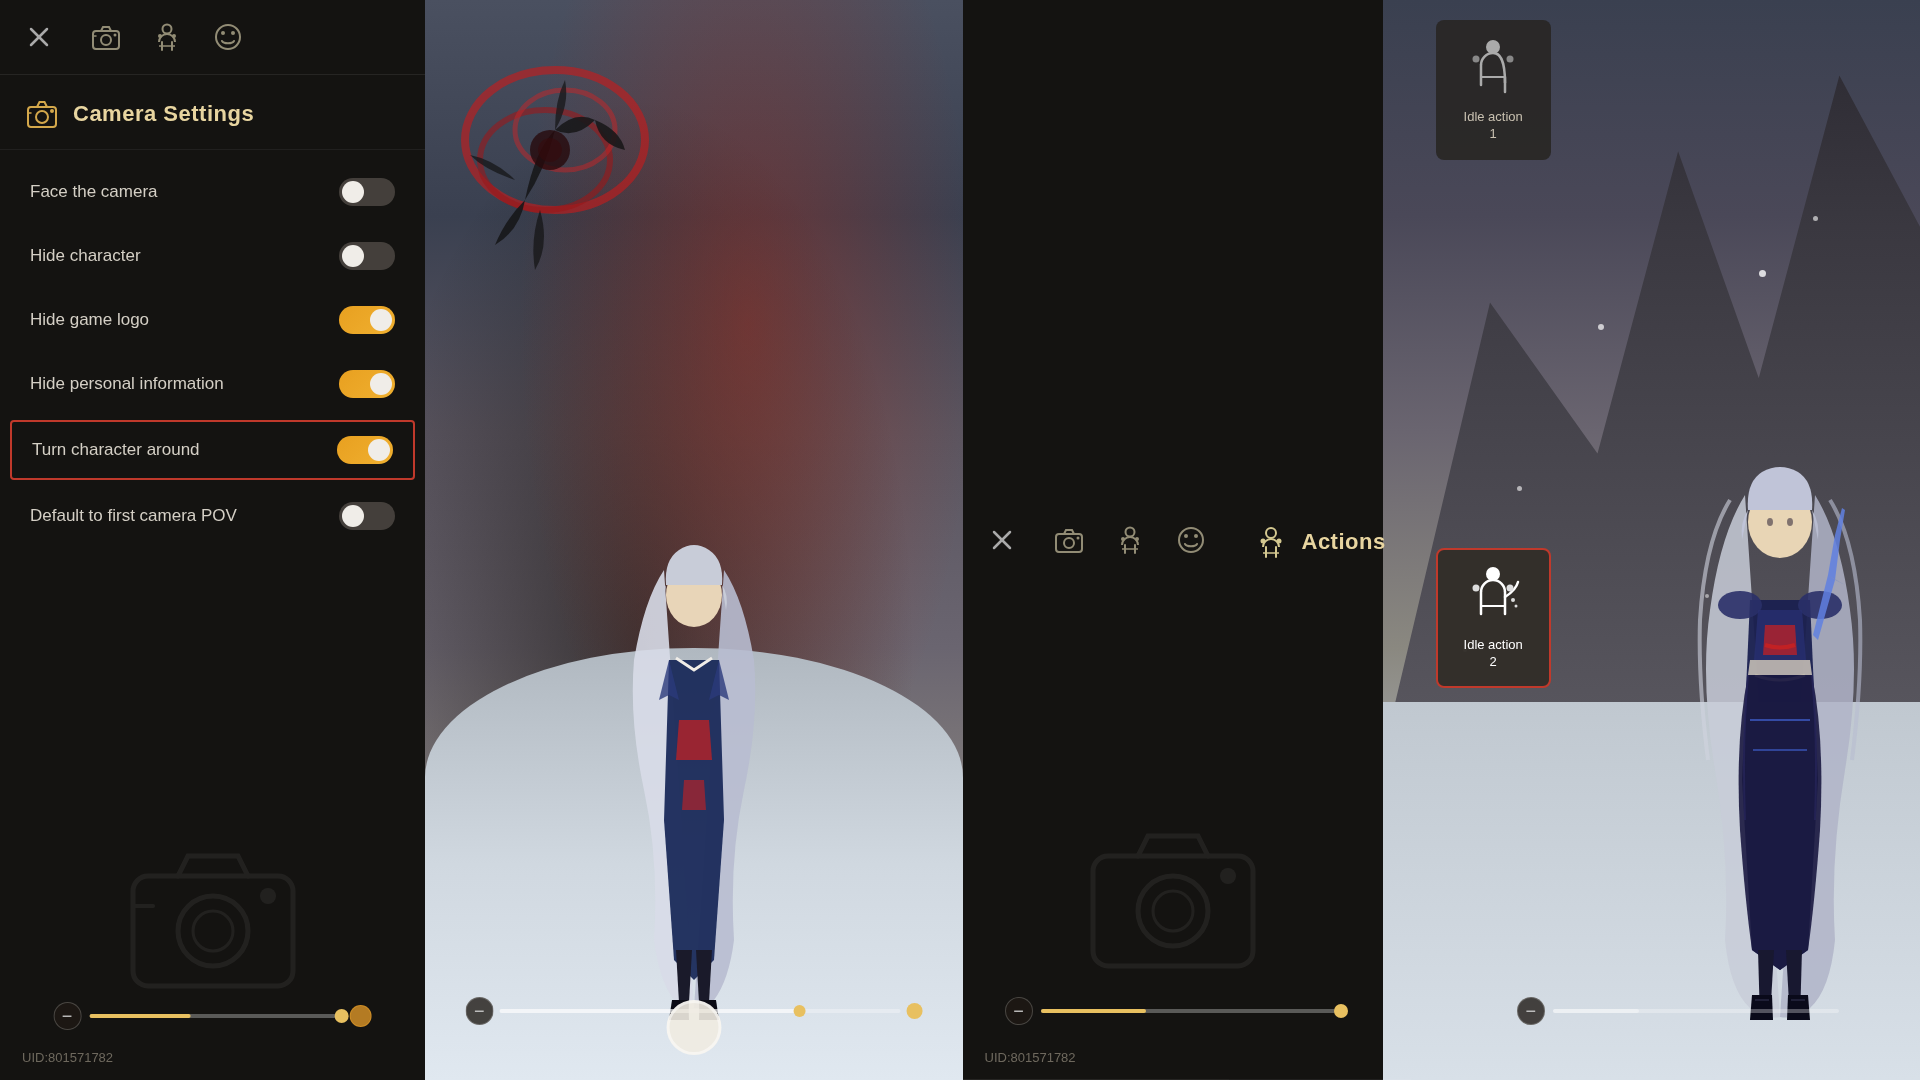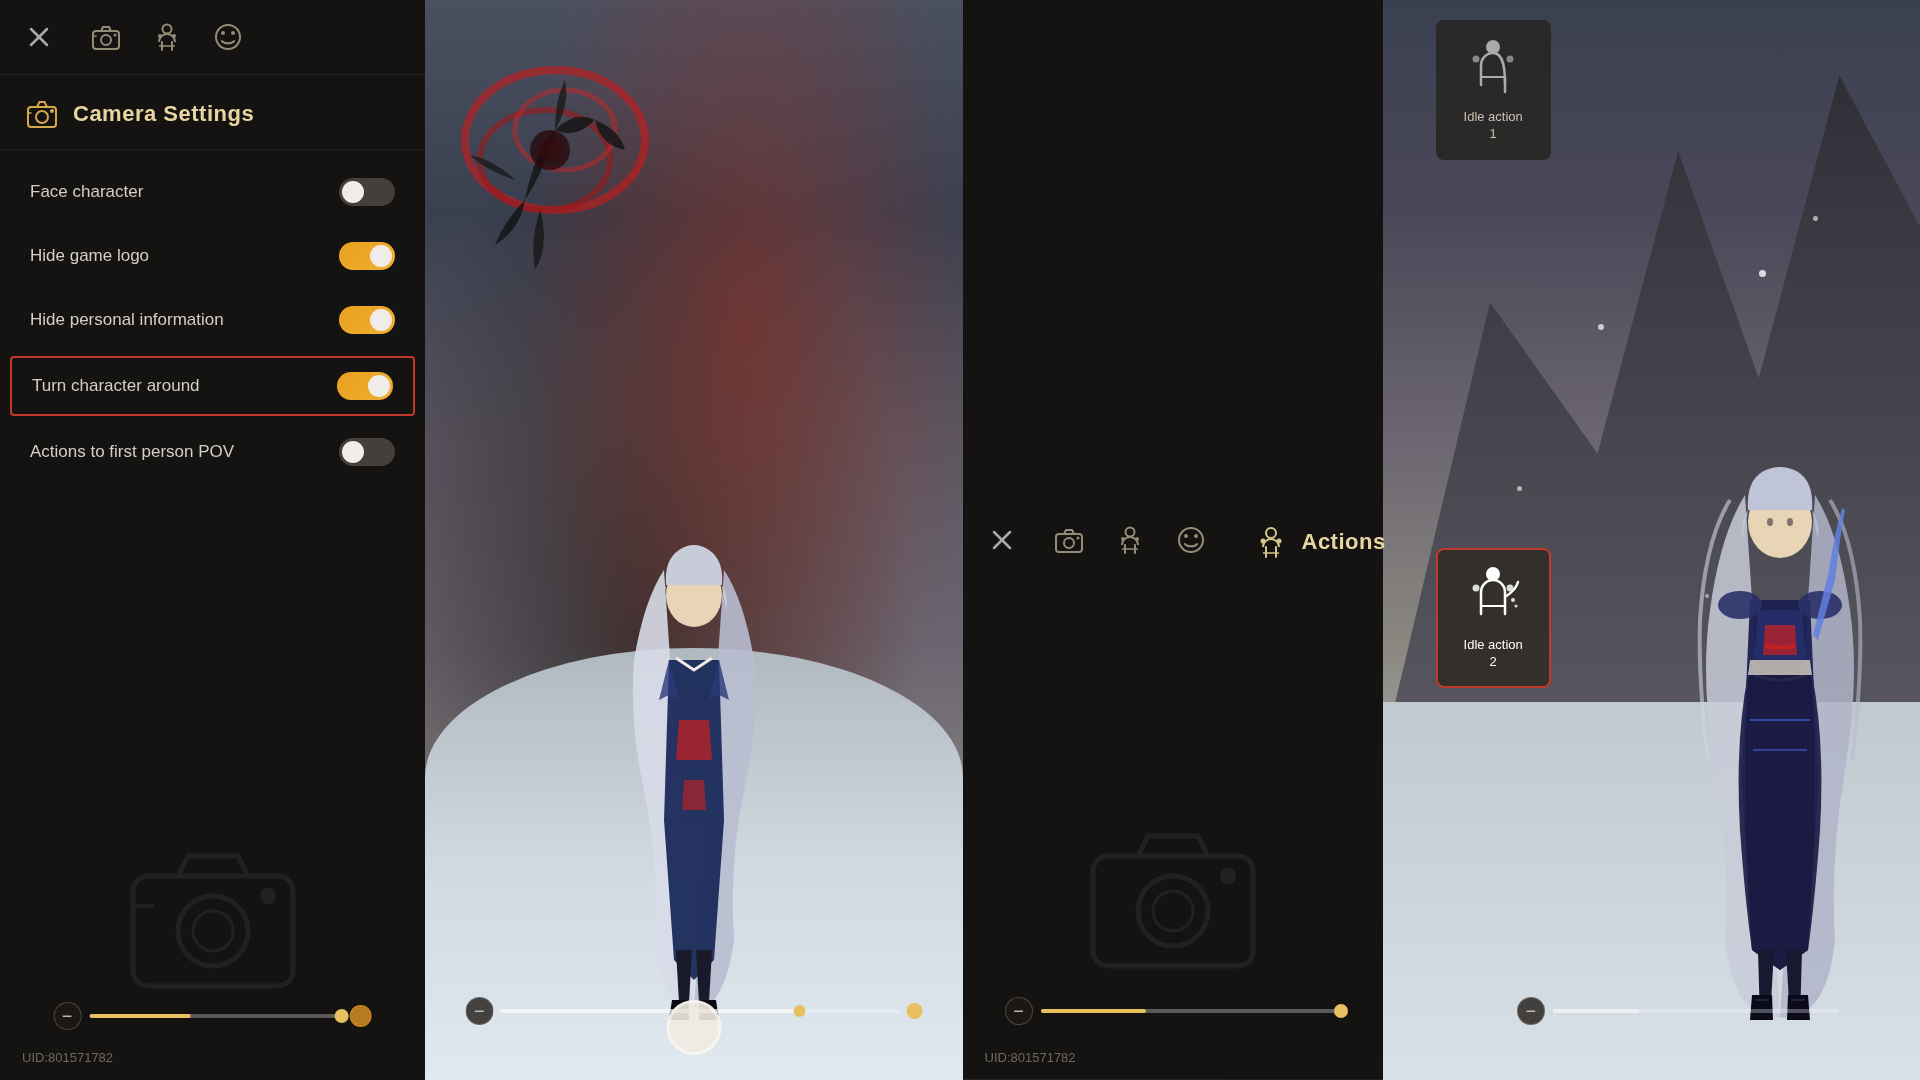--- a/index.html
+++ b/index.html
@@ -413,23 +413,29 @@
         <path d="M11 8L13.5 3h5L21 8" stroke="#d4a84b" stroke-width="2" stroke-linecap="round"></path>
         <circle cx="26" cy="12" r="2" fill="#d4a84b"></circle>
         <path d="M2 14h3" stroke="#d4a84b" stroke-width="1.5" stroke-linecap="round"></path>
       </svg>
     </div>
     <span class="panel-title">Camera Settings</span>
   </div>
 
   <div class="settings-list">
 
-
     <div class="setting-item">
-      <span class="setting-label">Face character</span>
+      <span class="setting-label">Face the camera</span>
+      <div class="toggle off">
+        <div class="toggle-knob"></div>
+      </div>
+    </div>
+
+    <div class="setting-item">
+      <span class="setting-label">Hide character</span>
       <div class="toggle off">
         <div class="toggle-knob"></div>
       </div>
     </div>
 
     <div class="setting-item">
       <span class="setting-label">Hide game logo</span>
       <div class="toggle on-orange">
         <div class="toggle-knob"></div>
       </div>
@@ -443,21 +449,21 @@
     </div>
 
     <div class="setting-item highlighted">
       <span class="setting-label">Turn character around</span>
       <div class="toggle on-orange">
         <div class="toggle-knob"></div>
       </div>
     </div>
 
     <div class="setting-item">
-      <span class="setting-label">Actions to first person POV</span>
+      <span class="setting-label">Default to first camera POV</span>
       <div class="toggle off">
         <div class="toggle-knob"></div>
       </div>
     </div>
 
   </div>
 
   <div class="camera-watermark">
     <svg width="180" height="180" viewBox="0 0 180 180" fill="none">
       <rect x="10" y="40" width="160" height="110" rx="15" stroke="white" stroke-width="5"></rect>

